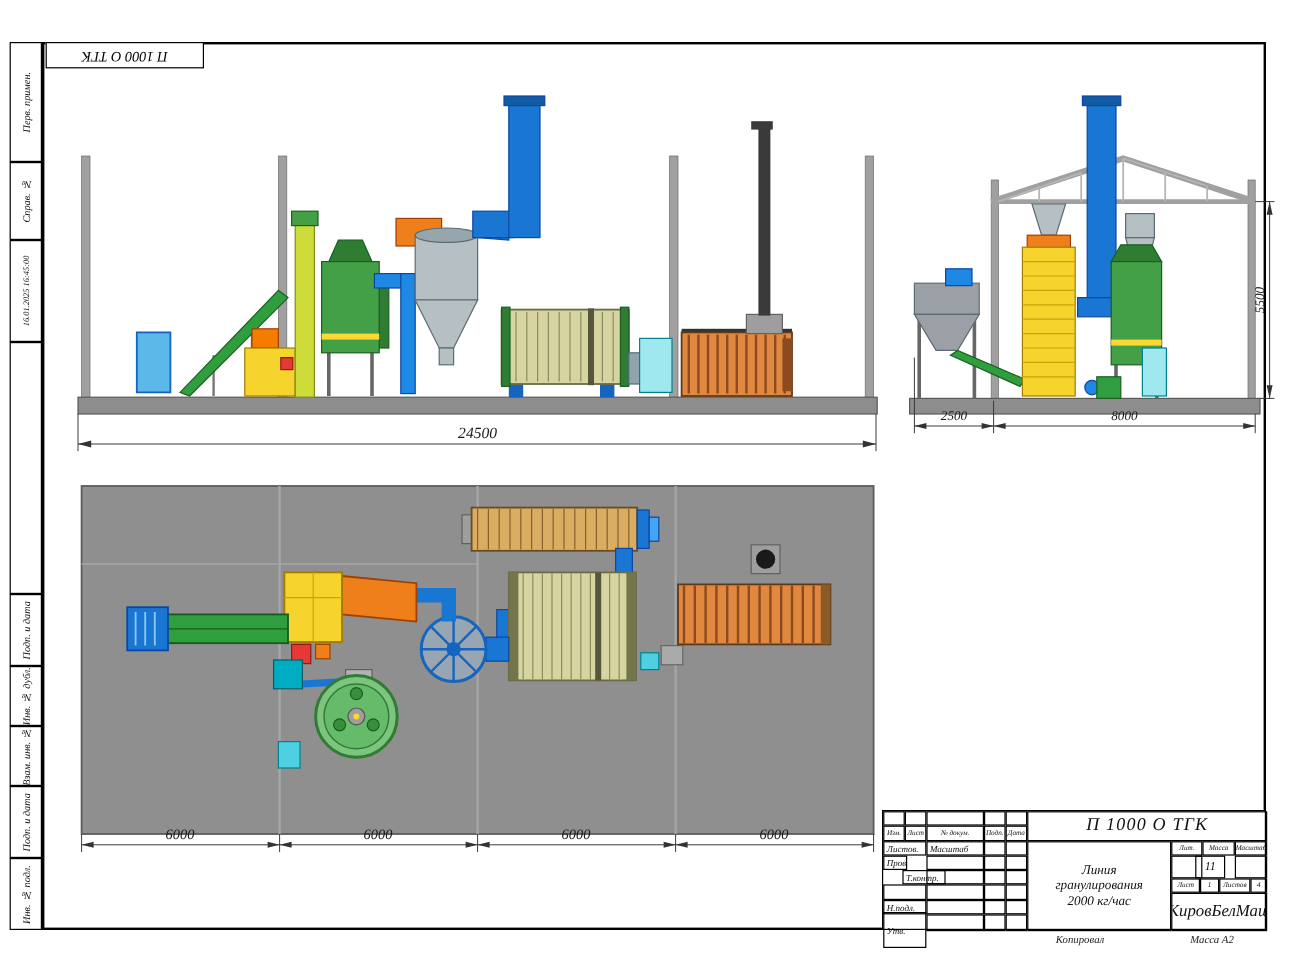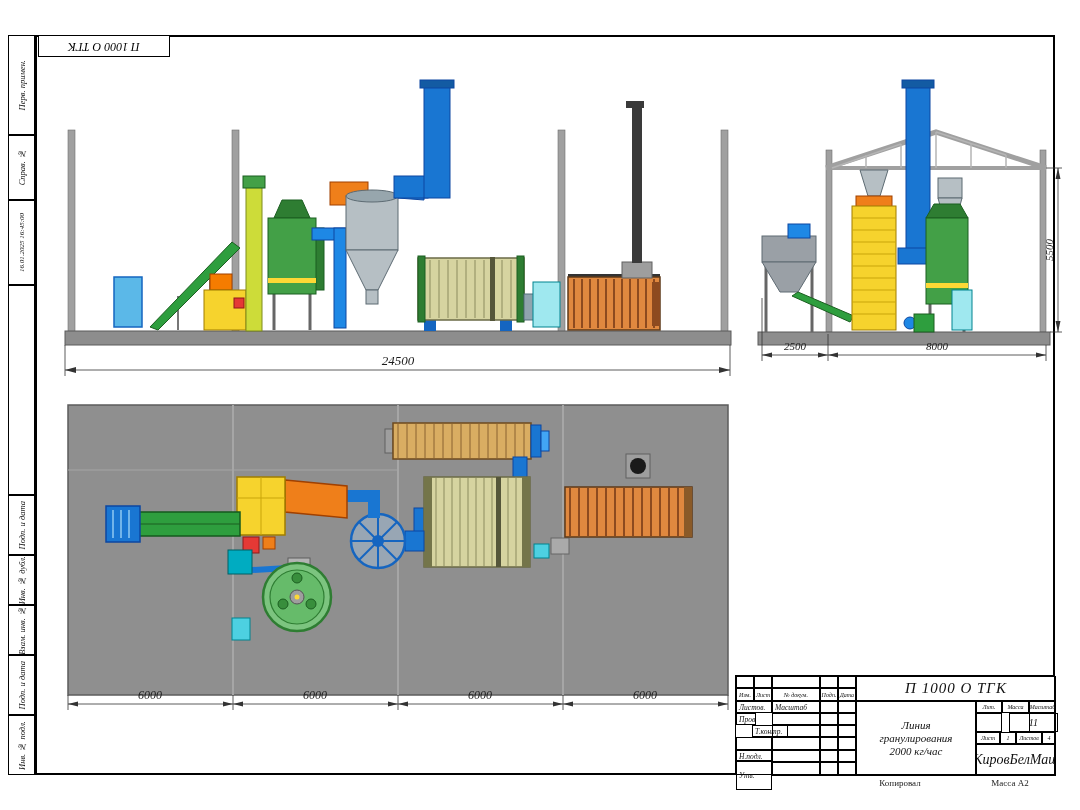--- a/index.html
+++ b/index.html
@@ -21,21 +21,21 @@
   
   .tblock{position:absolute;left:735px;top:675px;width:320px;height:100px;border:1.8px solid #000;
     box-sizing:border-box;background:#fff;}
   .tc{position:absolute;border:0.8px solid #000;box-sizing:border-box;display:flex;
     align-items:center;justify-content:center;overflow:hidden;font-style:italic;color:#111;}
   .tc.left{justify-content:flex-start;padding-left:2px;}
   .tb-code{font-size:15px;letter-spacing:1px;}
   .tb-title{flex-direction:column;font-size:11px;line-height:1.2;text-align:right;}
   .tb-company{font-size:14px;font-weight:normal;}
   .t6{font-size:6px;}.t7{font-size:7.5px;}.t10{font-size:10px;}
-  .below-note{position:absolute;font-size:9px;color:#222;}
+  .below-note{position:absolute;font-style:italic;font-size:9px;color:#222;}
 </style>
 </head>
 <body>
 
 <div class="sheet">
 
   <div class="frame"></div>
 
   <div class="stamp">
     <span>П 1000 О ТГК</span>
@@ -408,21 +408,21 @@
     <div class="tc tb-title" style="left:120px;top:25px;width:120px;height:75px">
       <span>Линия</span>
       <span>гранулирования</span>
       <span>2000 кг/час</span>
     </div>
 
     <div class="tc t6" style="left:240px;top:25px;width:26px;height:12px">Лит.</div>
     <div class="tc t6" style="left:266px;top:25px;width:27px;height:12px">Масса</div>
     <div class="tc t6" style="left:293px;top:25px;width:27px;height:12px">Масштаб</div>
     <div class="tc" style="left:240px;top:37px;width:26px;height:19px"></div>
-    <div class="tc t10" style="left:273px;top:37px;width:49px;height:19px">11</div>
+    <div class="tc t10" style="left:260px;top:37px;width:25px;height:19px">11</div>
     <div class="tc" style="left:293px;top:37px;width:27px;height:19px"></div>
     <div class="tc t6" style="left:240px;top:56px;width:24px;height:12px">Лист</div>
     <div class="tc t6" style="left:264px;top:56px;width:16px;height:12px">1</div>
     <div class="tc t6" style="left:280px;top:56px;width:26px;height:12px">Листов</div>
     <div class="tc t6" style="left:306px;top:56px;width:14px;height:12px">4</div>
     <div class="tc tb-company" style="left:240px;top:68px;width:80px;height:32px">КировБелМаш</div>
   </div>
 
   <div class="below-note" style="left:855px;top:778px;width:90px;text-align:center">Копировал</div>
   <div class="below-note" style="left:965px;top:778px;width:90px;text-align:center">Масса  А2</div>

